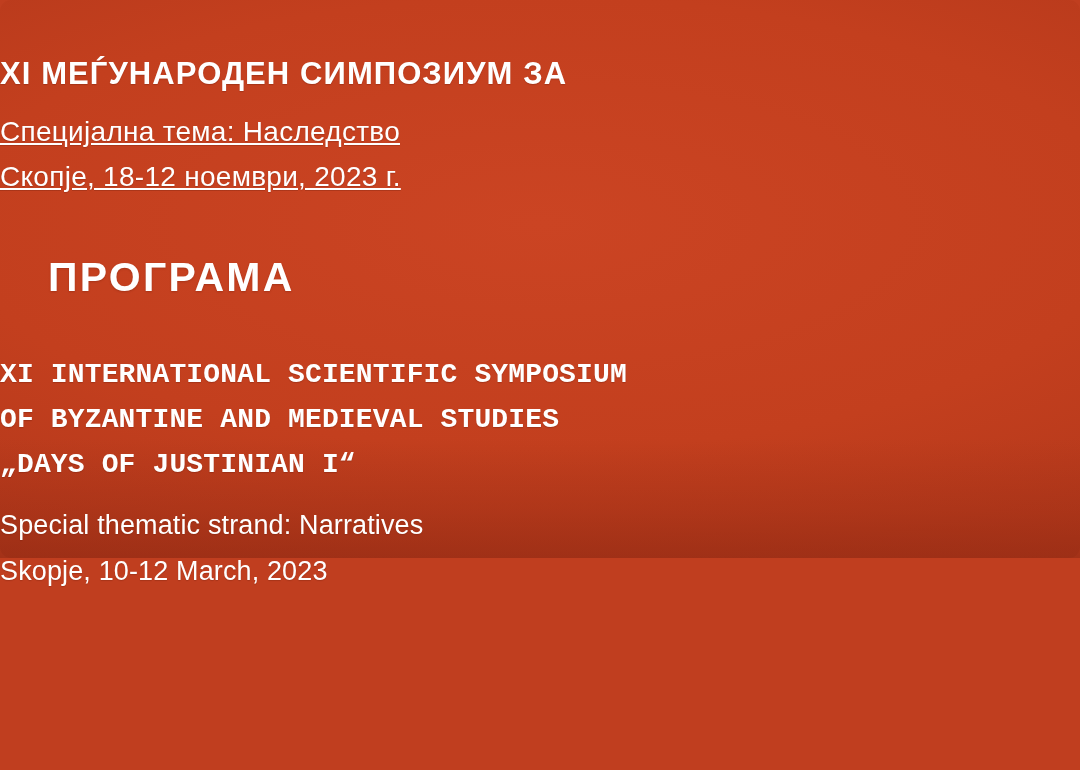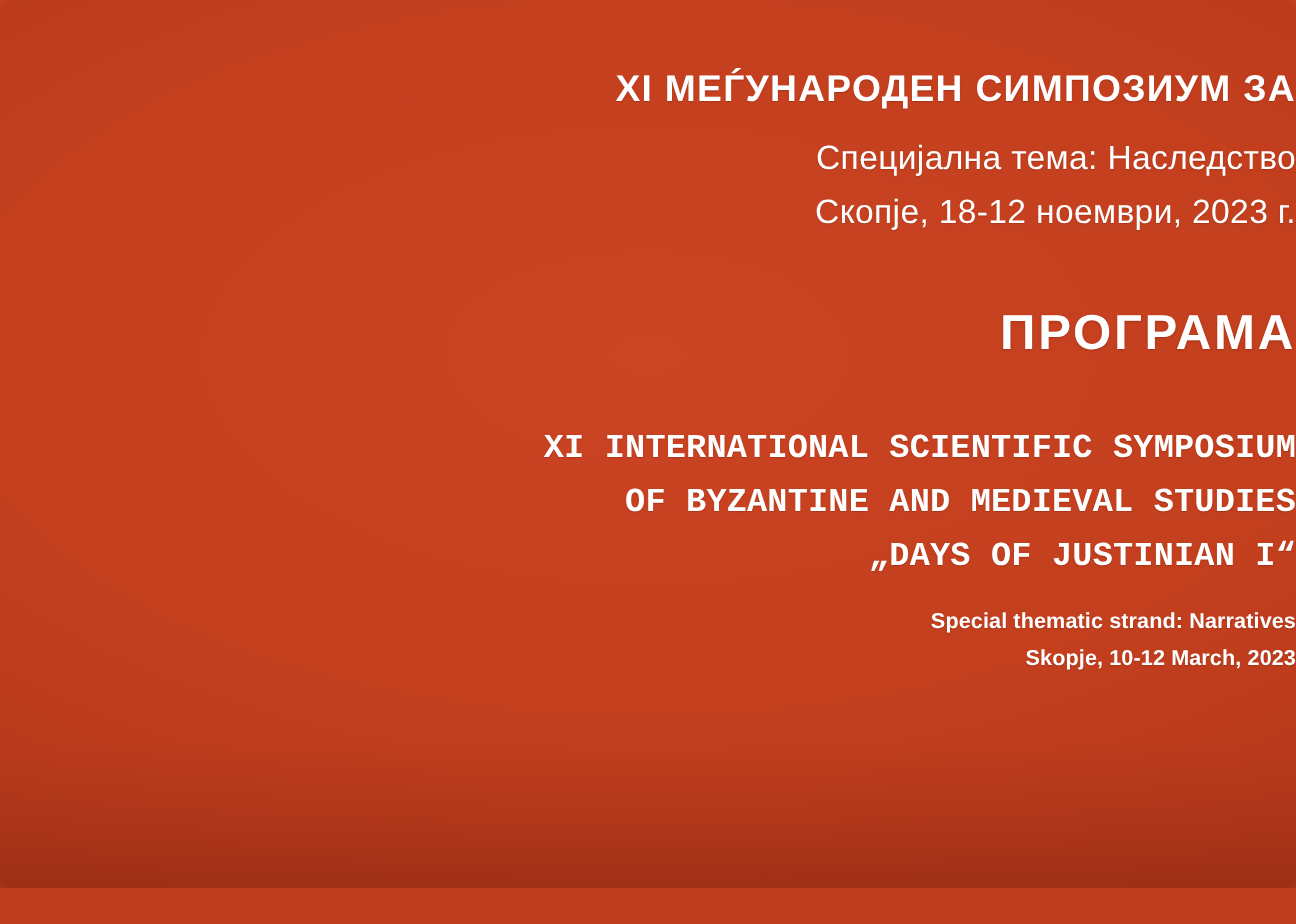--- a/index.html
+++ b/index.html
@@ -9,30 +9,30 @@
   body {
     width: 1080px;
     height: 770px;
     overflow: hidden;
     font-family: "Liberation Sans", sans-serif;
     background: #c03e1f;
   }
   .poster {
     position: relative;
     width: 1080px;
-    height: 740px;
+    height: 558px;
     box-sizing: border-box;
     background:
       radial-gradient(ellipse 120% 90% at 50% 40%, #cb4423 0%, #c33f1e 45%, #b4381b 75%, #a8331a 100%);
     display: flex;
     flex-direction: column;
     align-items: center;
     padding-top: 50px;
     color: #ffffff;
-    text-align: right;
+    text-align: left;
     border-radius: 11px;
   }
   .poster::after {
     content: "";
     position: absolute;
     left: 0;
     right: 0;
     bottom: 0;
     height: 120px;
     background: linear-gradient(to bottom, rgba(150,44,20,0) 0%, rgba(150,44,20,0.35) 60%, rgba(140,40,18,0.55) 100%);
@@ -58,20 +58,21 @@
   
   .mk-sub {
     margin-top: 12px;
   }
   .mk-sub .line {
     font-size: 28px;
     font-weight: normal;
     letter-spacing: 0.01em;
     line-height: 1.62;
     text-shadow: 0 1px 1px rgba(110,30,12,0.3);
+    text-decoration: underline;
   }
   
   .program {
     margin-top: 48px;
   }
   .program .line {
     font-size: 41px;
     font-weight: bold;
     letter-spacing: 0.055em;
     line-height: 1.46;
@@ -87,22 +88,22 @@
     font-size: 28px;
     font-weight: bold;
     letter-spacing: 0.005em;
     line-height: 1.62;
     text-shadow: 0 1px 1px rgba(110,30,12,0.35);
   }
   .en-sub {
     margin-top: 14px;
   }
   .en-sub .line {
-    font-size: 18px;
-    font-weight: bold;
+    font-size: 27px;
+    font-weight: normal;
     letter-spacing: 0.005em;
     line-height: 1.72;
     text-shadow: 0 1px 1px rgba(110,30,12,0.3);
   }
 </style>
 </head>
 <body>
 
 <div class="poster">
 

